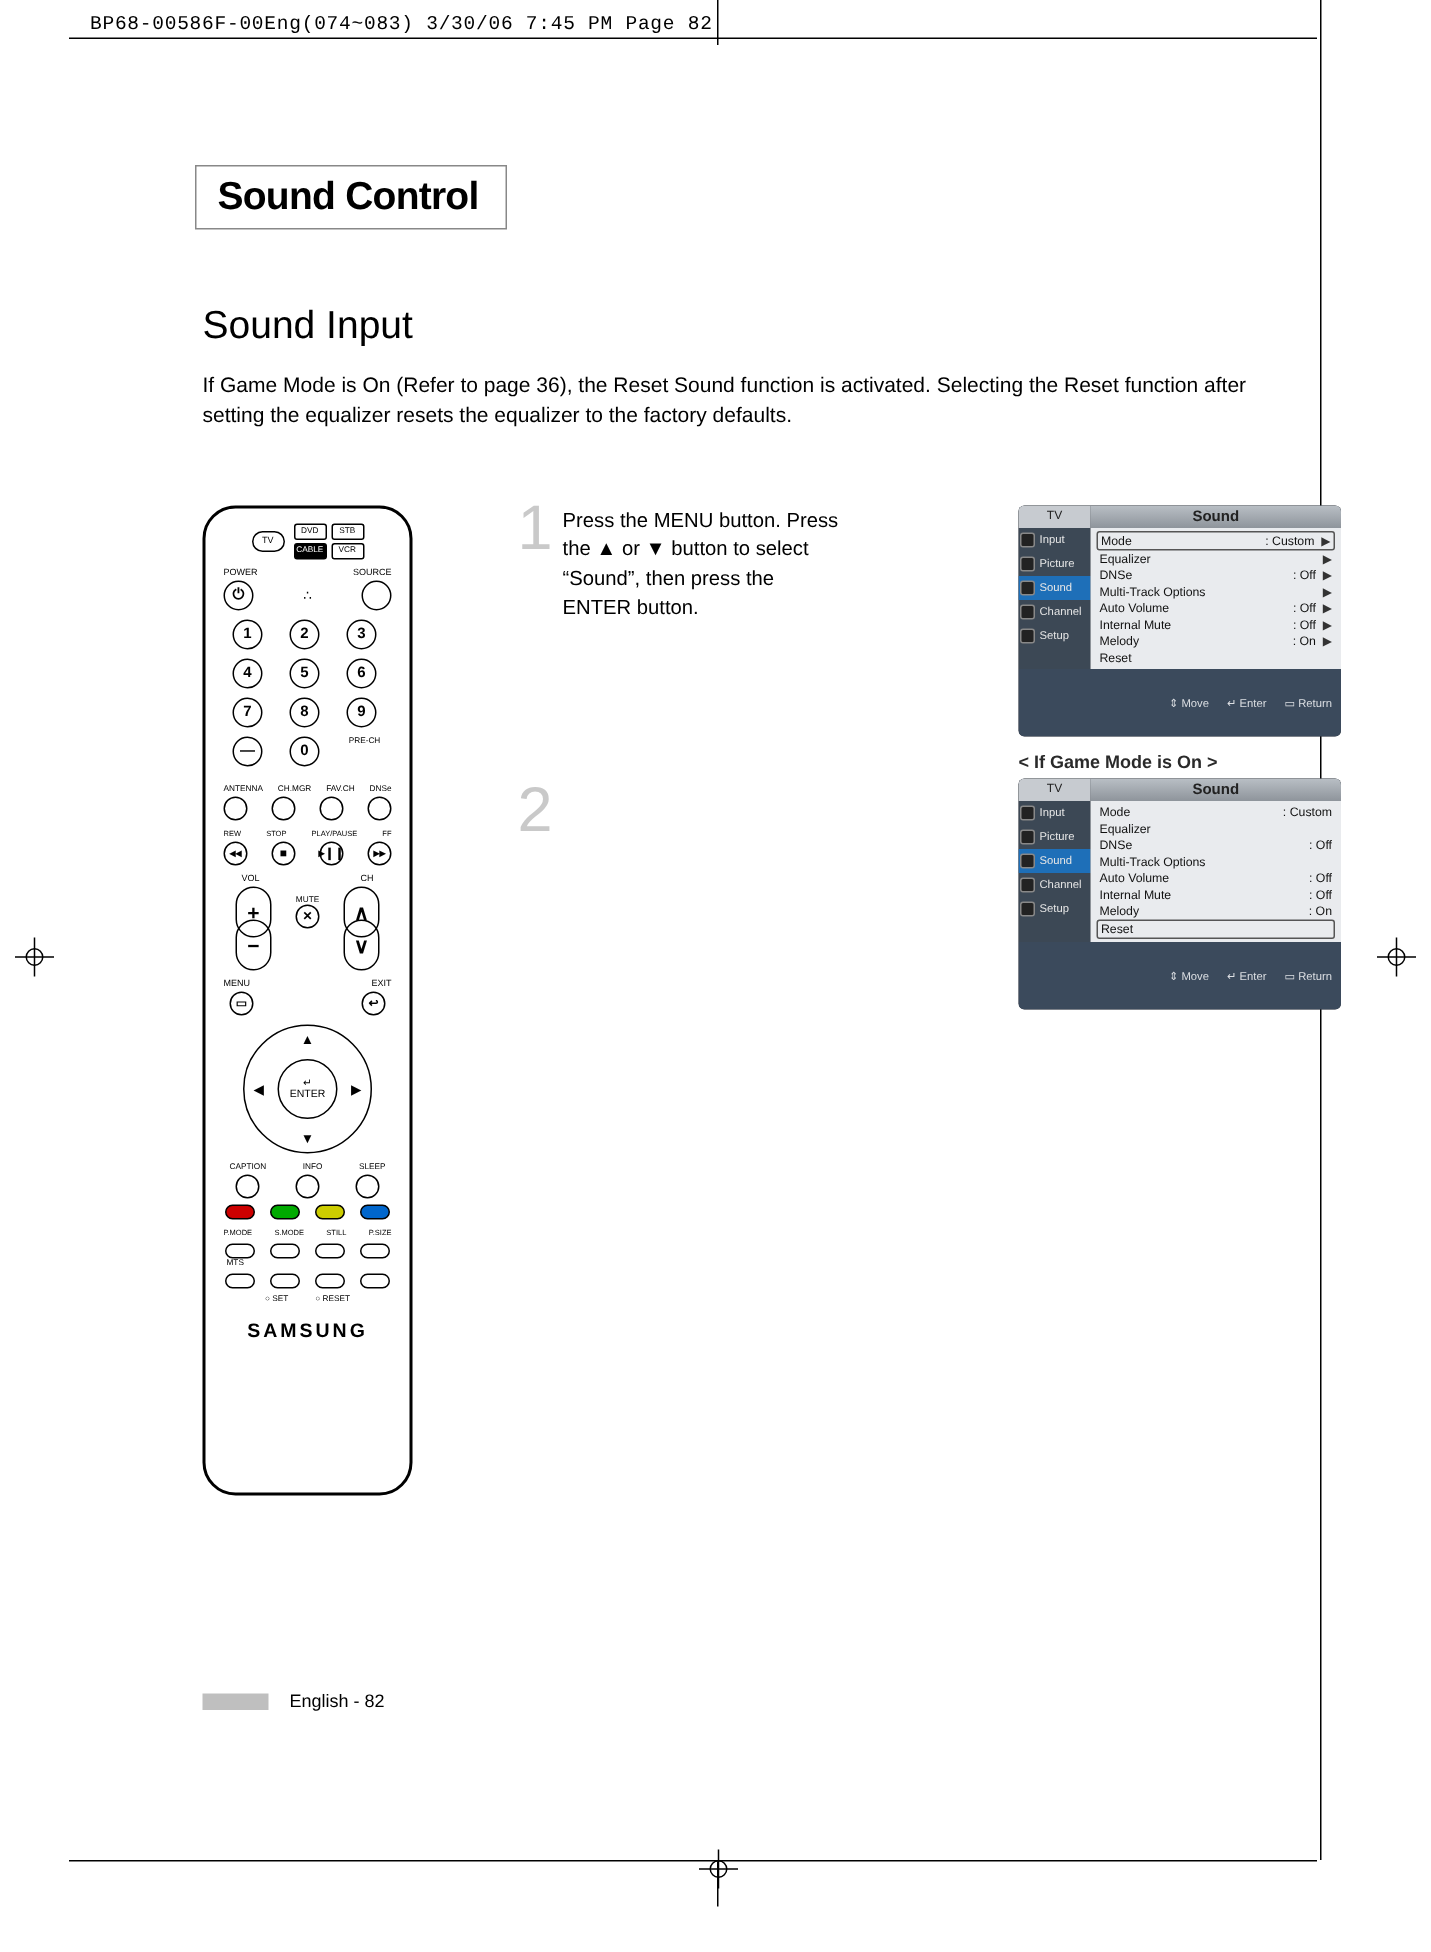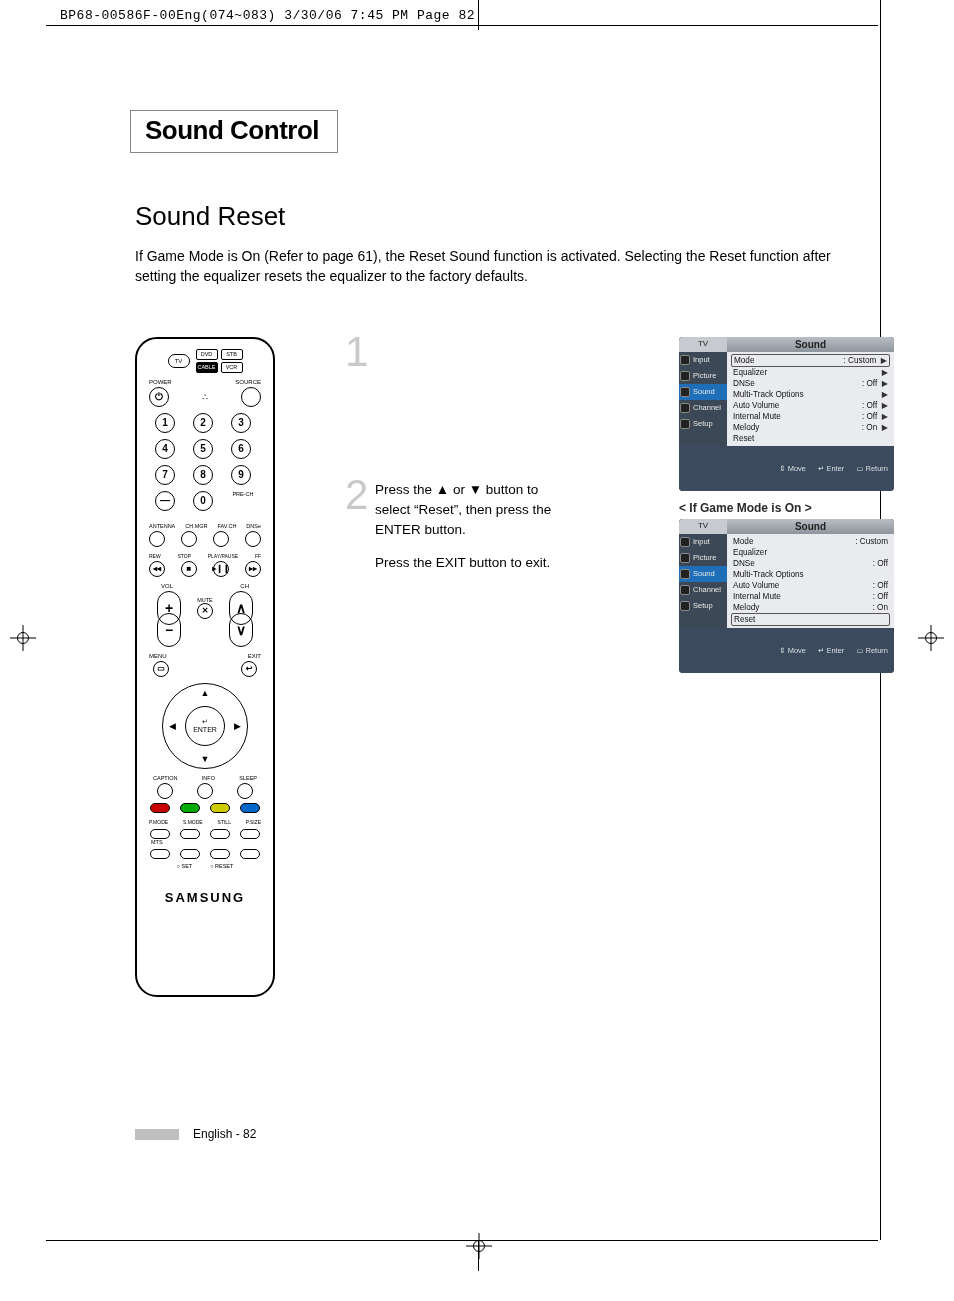--- a/index.html
+++ b/index.html
@@ -93,21 +93,21 @@
     width:86px; height:86px; border:1.5px solid #000; border-radius:50%;
     margin: 6px auto; position:relative;
   }
   .remote .nav-ring .inner {
     position:absolute; left:50%; top:50%; width:40px; height:40px;
     border:1.5px solid #000; border-radius:50%;
     transform:translate(-50%,-50%);
     display:flex; align-items:center; justify-content:center; font-size:7px; flex-direction:column;
   }
   .remote .arrow { position:absolute; font-size:9px; }
-  .remote .brand { text-align:center; font-size:13px; font-weight:700; letter-spacing:2px; margin-top:21px; font-family:Arial,sans-serif;}
+  .remote .brand { text-align:center; font-size:13px; font-weight:700; letter-spacing:2px; margin-top:10px; font-family:Arial,sans-serif;}
   .remote .color-row { display:flex; justify-content:space-around; margin-top:4px;}
   .remote .pill { width:20px; height:10px; border:1.5px solid #000; border-radius:5px; }
   .remote .big-btn {
     width:24px; height:34px; border:1.5px solid #000; border-radius:14px;
     display:flex; align-items:center; justify-content:center; font-size:14px; font-weight:700;
   }
   .remote .vol-ch-row { display:flex; justify-content:space-between; padding:0 12px; margin-top:2px;}
   .remote .mute-wrap { text-align:center; margin-top:-28px;}
   .remote .tiny-lbl { font-size:5.5px; text-align:center; }
 
@@ -196,22 +196,22 @@
 
 <div class="page">
 
   <div class="title-band">
     <div class="grey-stub"></div>
     <div class="title-box">
       <h1>Sound Control</h1>
     </div>
   </div>
 
-  <h2 class="subtitle">Sound Reset</h2>
-  <p class="intro">If Game Mode is On (Refer to page 61), the Reset Sound function is activated. Selecting the Reset function after setting the equalizer resets the equalizer to the factory defaults.</p>
+  <h2 class="subtitle">Sound Input</h2>
+  <p class="intro">If Game Mode is On (Refer to page 36), the Reset Sound function is activated. Selecting the Reset function after setting the equalizer resets the equalizer to the factory defaults.</p>
 
   <div class="content-row">
 
     <div class="remote">
       <div class="src-row">
         <span class="oval">TV</span>
         <div style="display:flex;flex-direction:column;gap:2px;">
           <div style="display:flex;gap:3px;">
             <span class="rect">DVD</span>
             <span class="rect">STB</span>
@@ -350,27 +350,24 @@
         <span>○ <span>SET</span></span>
         <span>○ <span>RESET</span></span>
       </div>
 
       <div class="brand">SAMSUNG</div>
     </div>
 
     <div class="steps">
       <div class="step">
         <div class="step-num">1</div>
+        <div class="step-body">Press the MENU button. Press the ▲ or ▼ button to select “Sound”, then press the ENTER button.</div>
       </div>
       <div class="step">
         <div class="step-num">2</div>
-        <div class="step-body">
-          <div>Press the ▲ or ▼ button to select “Reset”, then press the ENTER button.</div>
-          <div style="margin-top:14px;">Press the EXIT button to exit.</div>
-        </div>
       </div>
     </div>
 
     <div class="osd-col">
 
       <div class="osd">
         <div class="osd-tabs">
           <div class="tab active">TV</div>
           <div class="title">Sound</div>
         </div>

